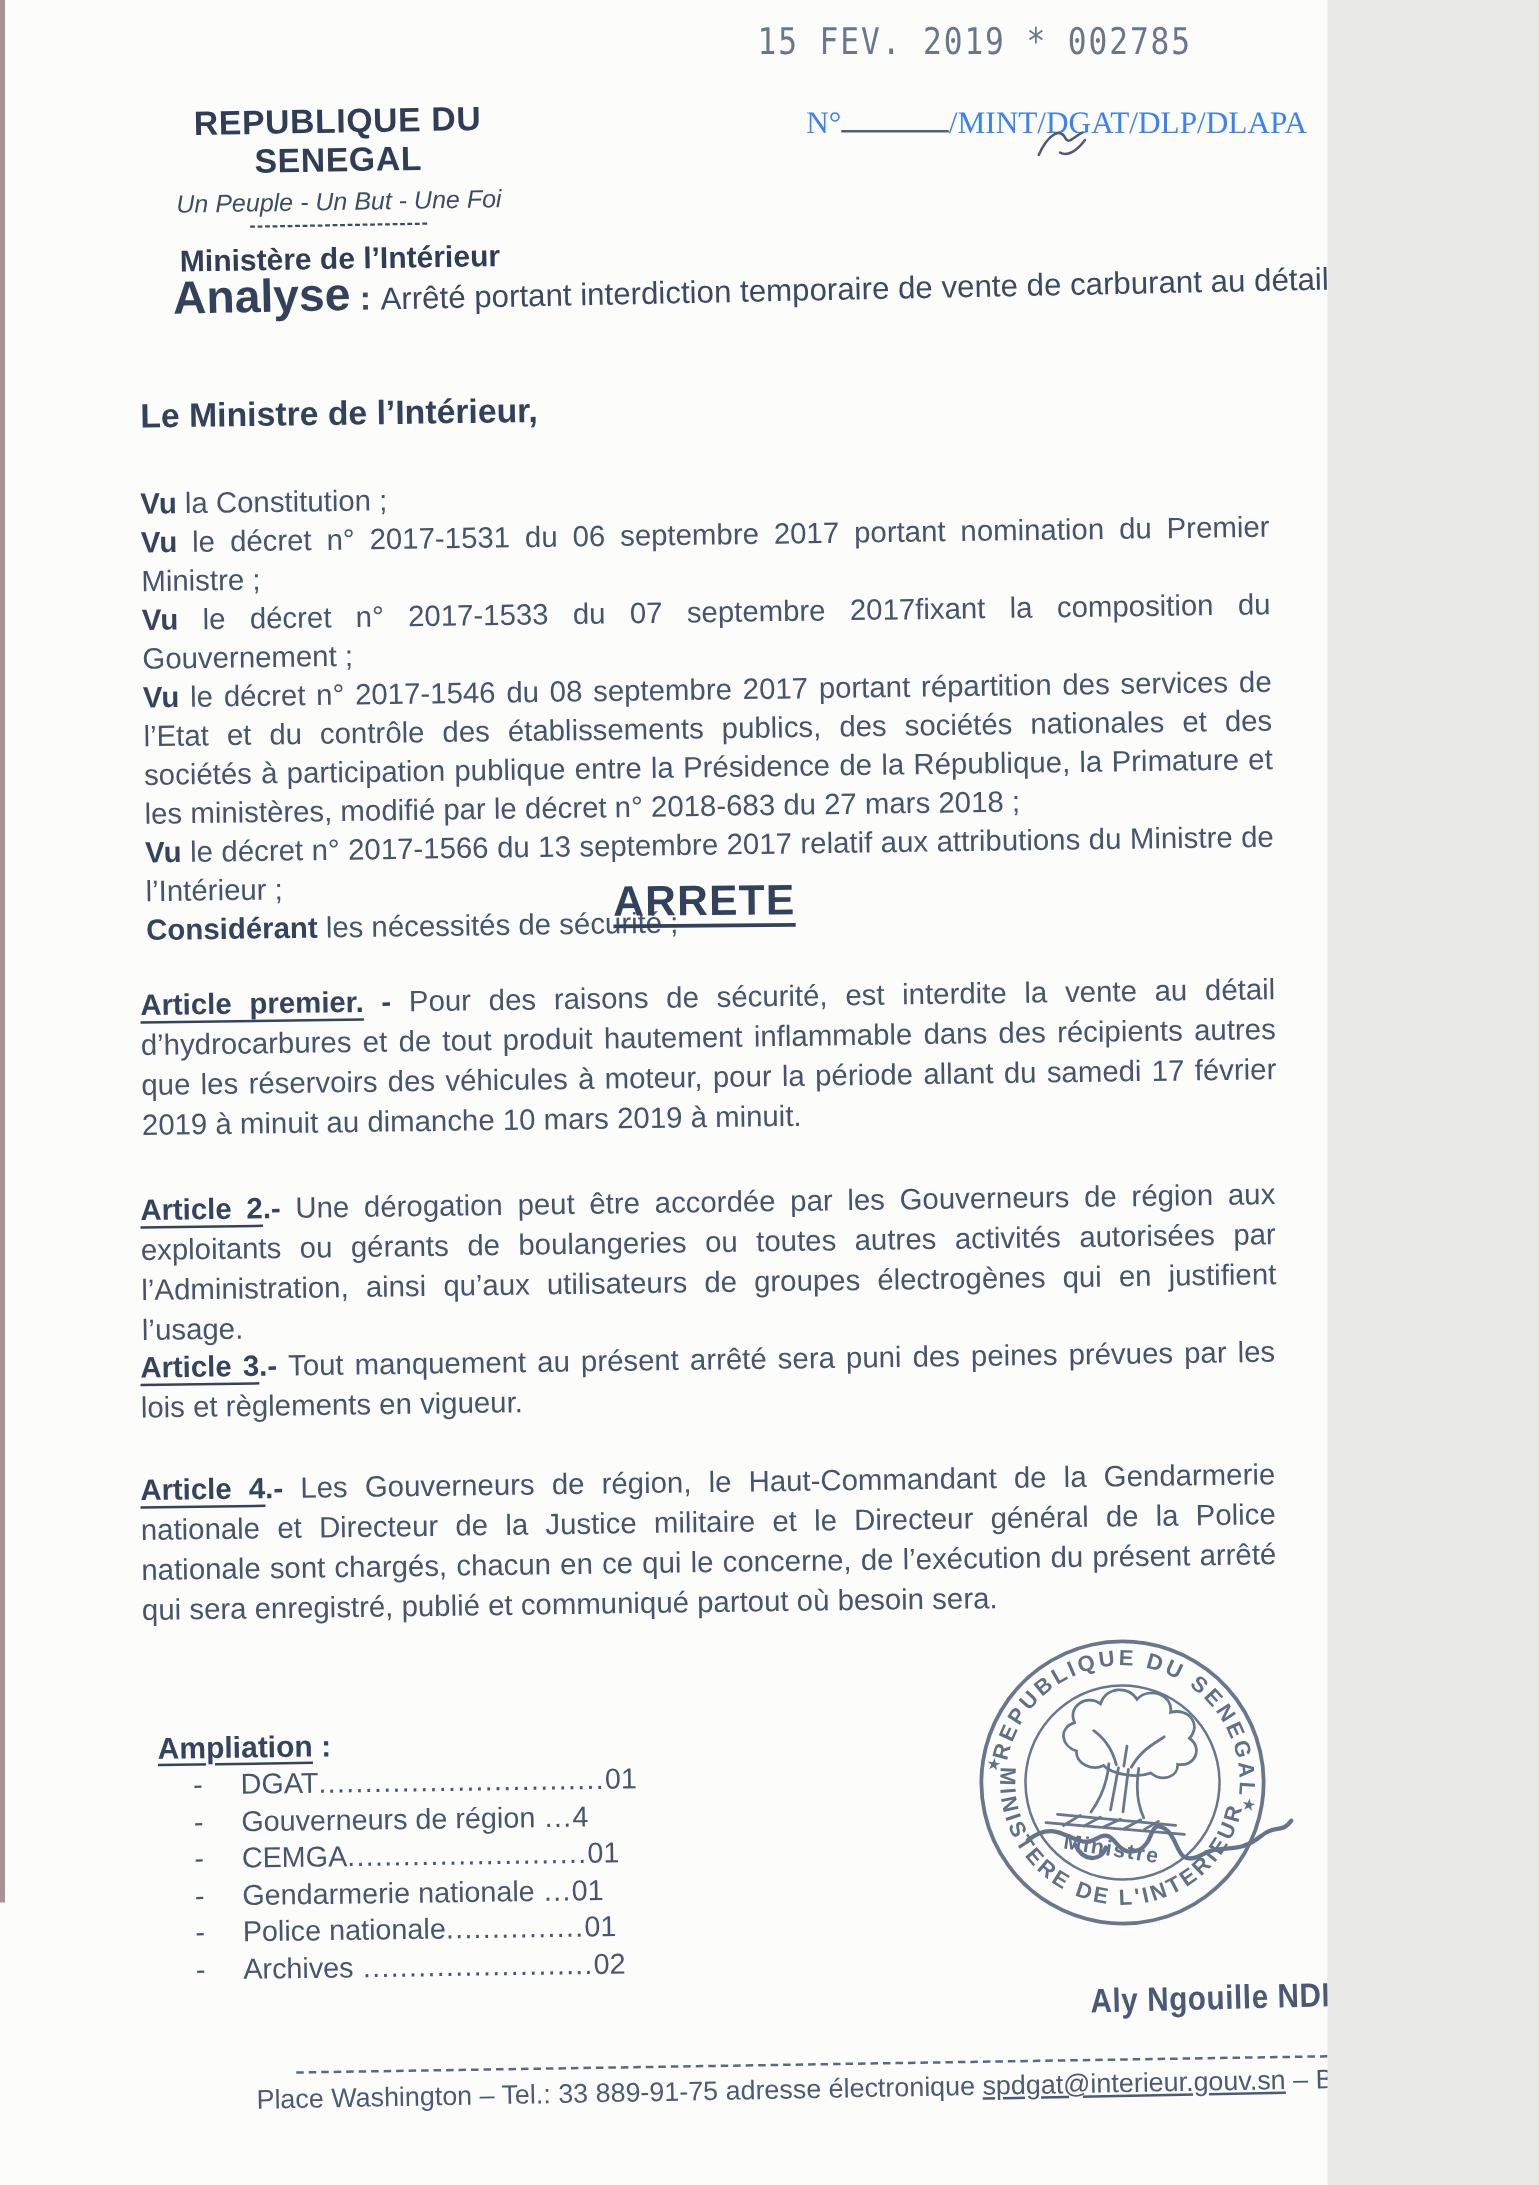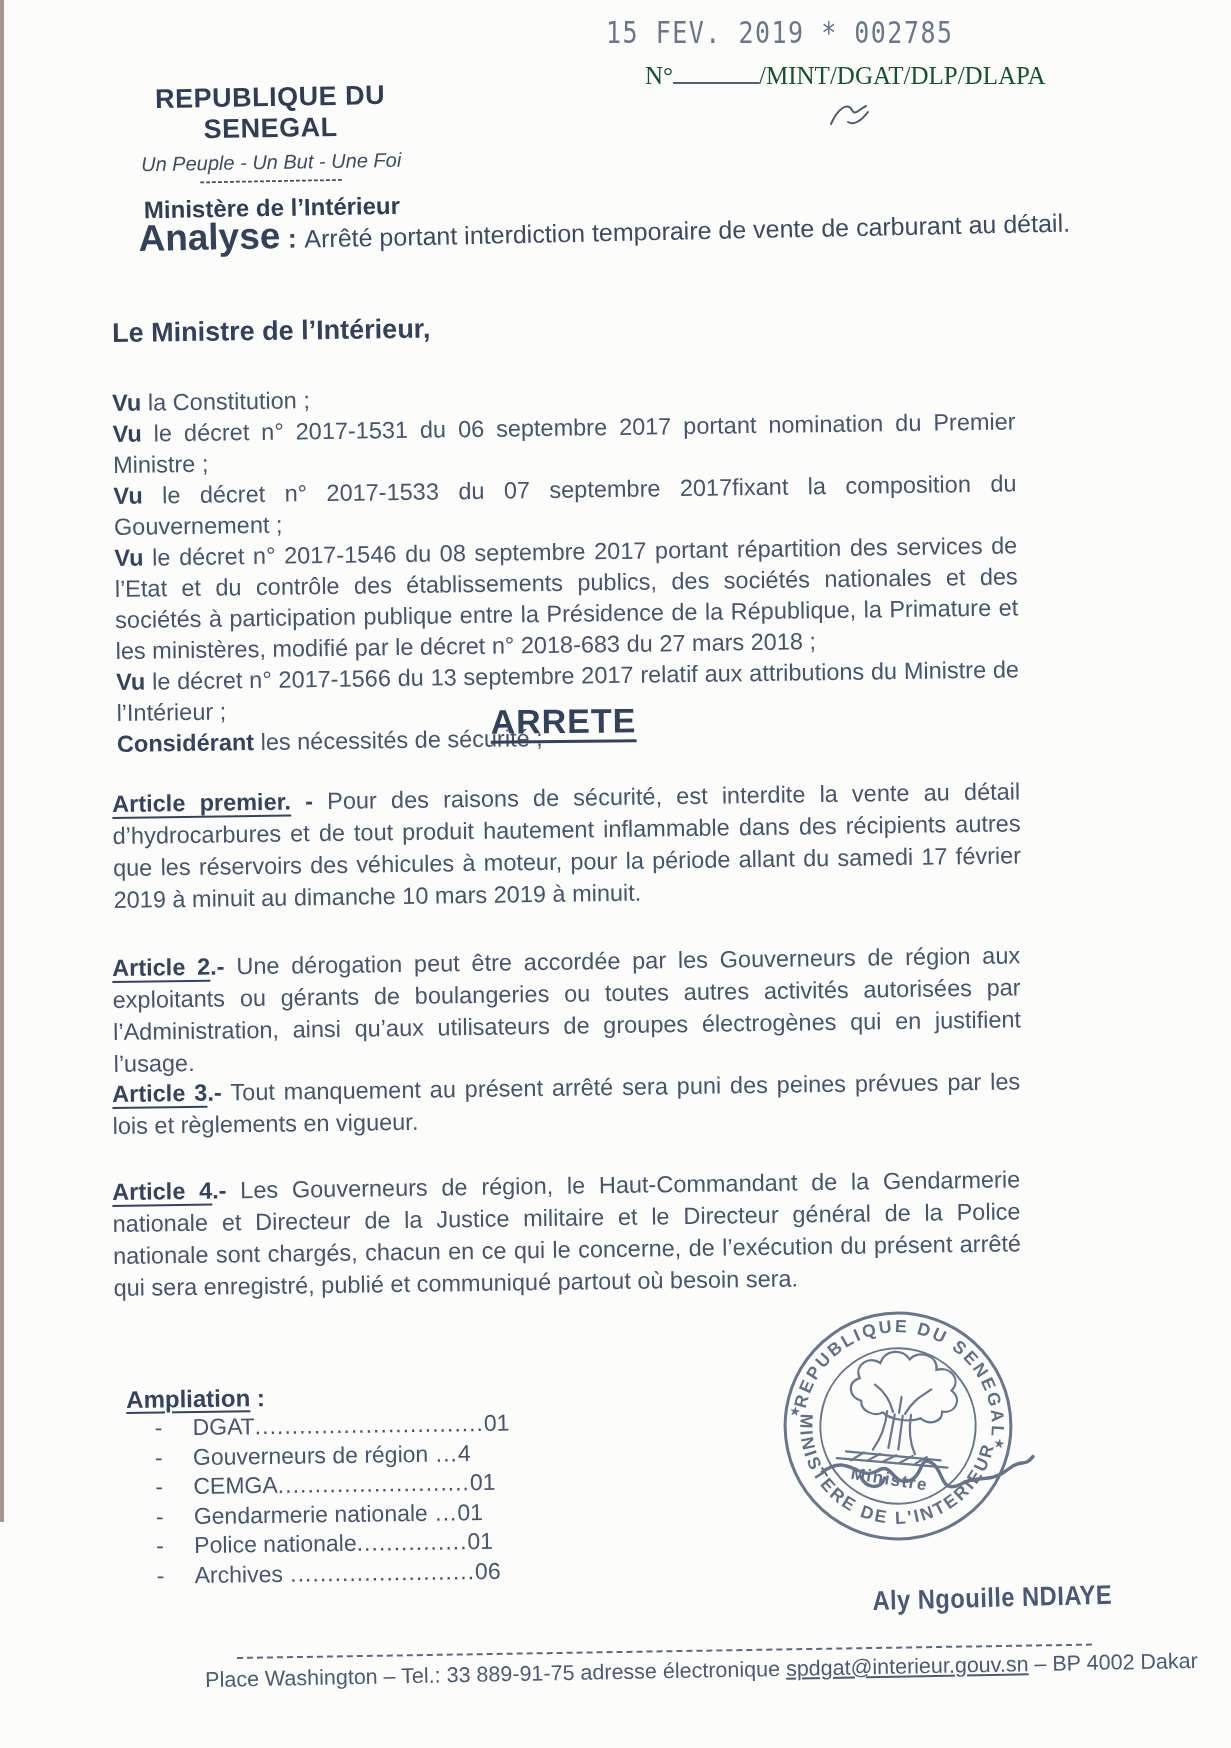--- a/index.html
+++ b/index.html
@@ -1,25 +1,25 @@
 <!DOCTYPE html>
 <html><head>
 <meta charset="utf-8">
 <style>
   html,body{margin:0;padding:0;background:#e8e8e6;}
-  .page{position:relative;width:1231px;height:1748px;background:#fcfcfa;overflow:hidden;
+  .page{position:relative;width:1062px;height:1748px;background:#fcfcfa;overflow:hidden;
         font-family:"Liberation Sans", sans-serif;color:#46556d;}
   .abs{position:absolute;}
 
   .edge-artifact{left:0;top:0;width:4px;height:1522px;background:rgba(86,42,42,.5);}
 
   .stamp{left:606px;top:16px;font-family:"DejaVu Sans Mono",monospace;font-size:25px;
          letter-spacing:1.5px;color:#69768c;transform:scaleY(1.18);transform-origin:left top;}
 
-  .refline{left:645px;top:62px;font-family:"Liberation Serif",serif;font-size:25px;color:#14532d;}
+  .refline{left:645px;top:85px;font-family:"Liberation Serif",serif;font-size:25px;color:#3b82f6;}
   .ref-blank{display:inline-block;width:86px;border-bottom:2px solid #51607a;height:2px;}
   .squiggle{left:828px;top:100px;}
 
   .hdr{left:95px;top:82px;width:352px;text-align:center;color:#2f3e56;transform:rotate(-1deg);}
   .hdr-country{font-size:27px;font-weight:bold;letter-spacing:.5px;}
   .hdr-motto{font-size:20px;font-style:italic;color:#3d4c63;margin-top:7px;}
   .hdr-sep{font-size:15px;font-weight:bold;letter-spacing:1px;color:#3d4c63;line-height:12px;}
   .hdr-ministry{font-size:24px;font-weight:bold;margin-top:8px;}
 
   .analysis{left:138px;top:218px;width:900px;transform:rotate(-1.2deg);transform-origin:left top;
@@ -137,21 +137,21 @@
 
   <div class="abs ampliation">
     <div>
       <span class="amp-label">Ampliation</span><span class="amp-colon"> :</span>
     </div>
     <div class="amp-row"><span class="amp-dash">-</span><span>DGAT</span><span class="amp-leader">...............................</span><span>01</span></div>
     <div class="amp-row"><span class="amp-dash">-</span><span>Gouverneurs de région</span><span class="amp-leader"> ...</span><span>4</span></div>
     <div class="amp-row"><span class="amp-dash">-</span><span>CEMGA</span><span class="amp-leader">..........................</span><span>01</span></div>
     <div class="amp-row"><span class="amp-dash">-</span><span>Gendarmerie nationale</span><span class="amp-leader"> ...</span><span>01</span></div>
     <div class="amp-row"><span class="amp-dash">-</span><span>Police nationale</span><span class="amp-leader">...............</span><span>01</span></div>
-    <div class="amp-row"><span class="amp-dash">-</span><span>Archives</span><span class="amp-leader"> .........................</span><span>06</span></div>
+    <div class="amp-row"><span class="amp-dash">-</span><span>Archives</span><span class="amp-leader"> .........................</span><span>02</span></div>
   </div>
 
   <svg class="abs seal" viewBox="0 0 250 250">
     <defs>
       <path id="arcTop" d="M 32 125 A 93 93 0 0 1 218 125" fill="none"></path>
       <path id="arcBot" d="M 28 125 A 97 97 0 0 0 222 125" fill="none"></path>
     </defs>
     <circle cx="125" cy="125" r="112" class="s-ring"></circle>
     <circle cx="125" cy="125" r="77" class="s-ring-in"></circle>
     <text class="s-text" text-anchor="middle"><textPath href="#arcTop" startOffset="50%">REPUBLIQUE DU SENEGAL</textPath></text>

